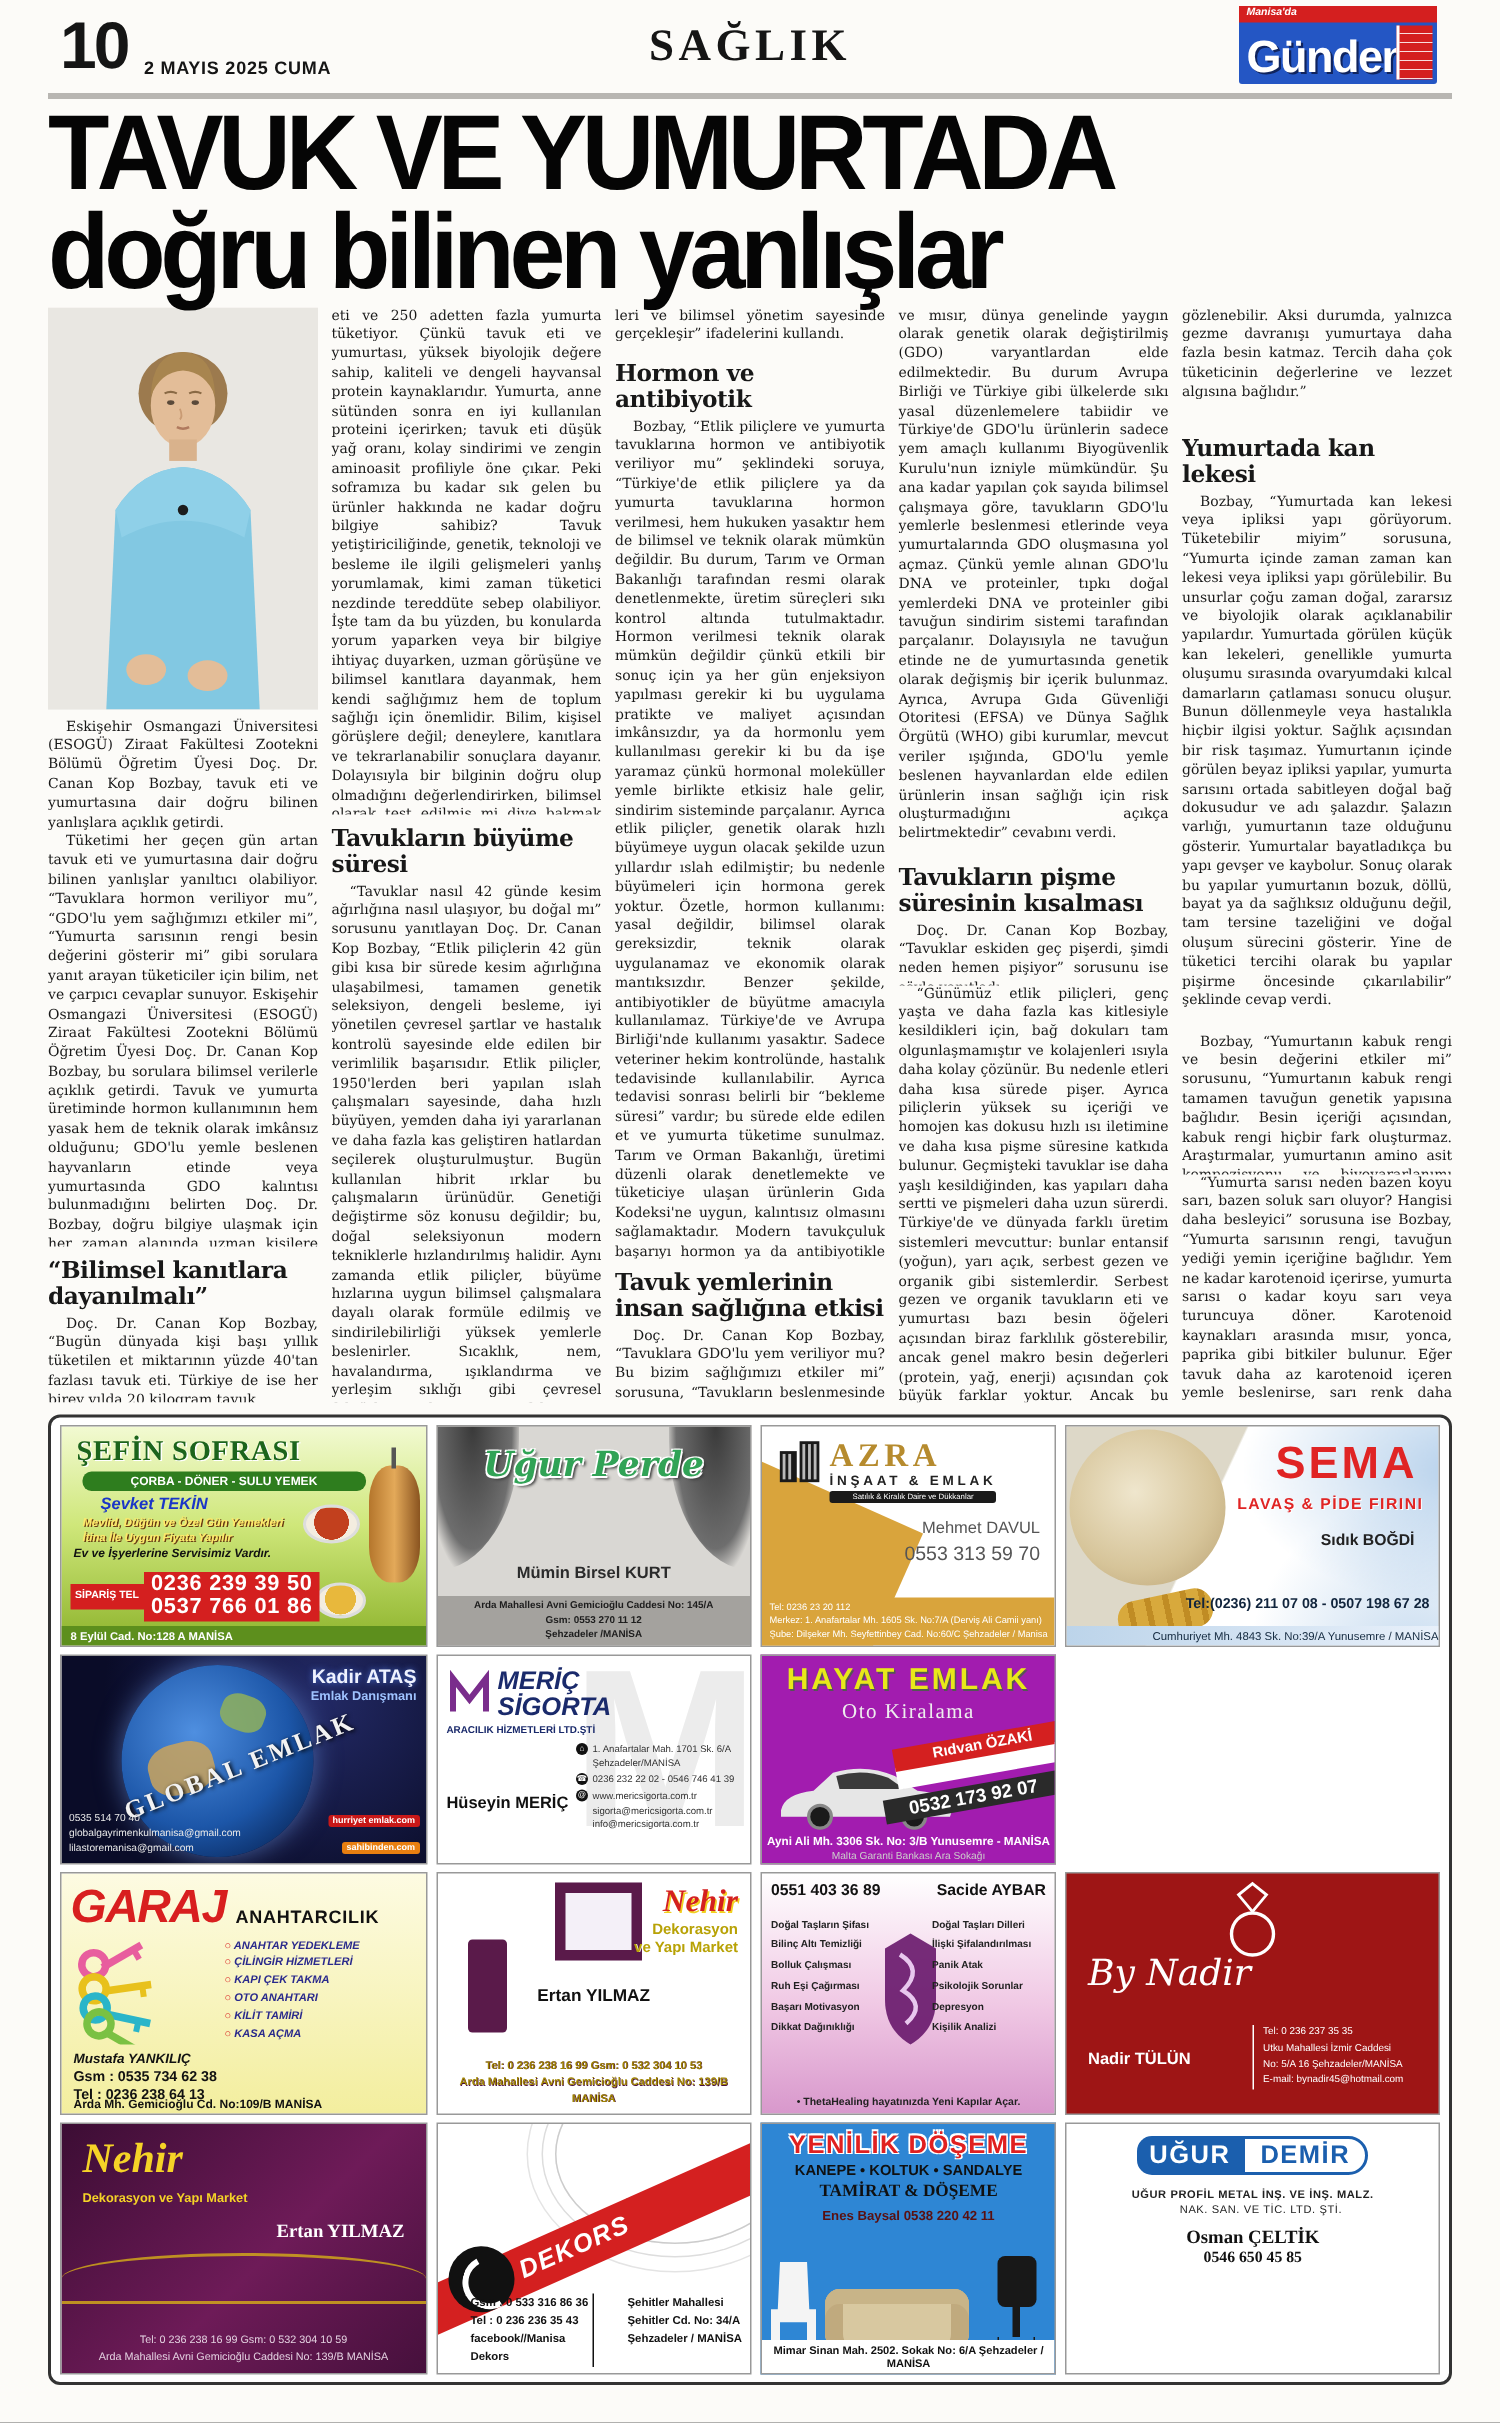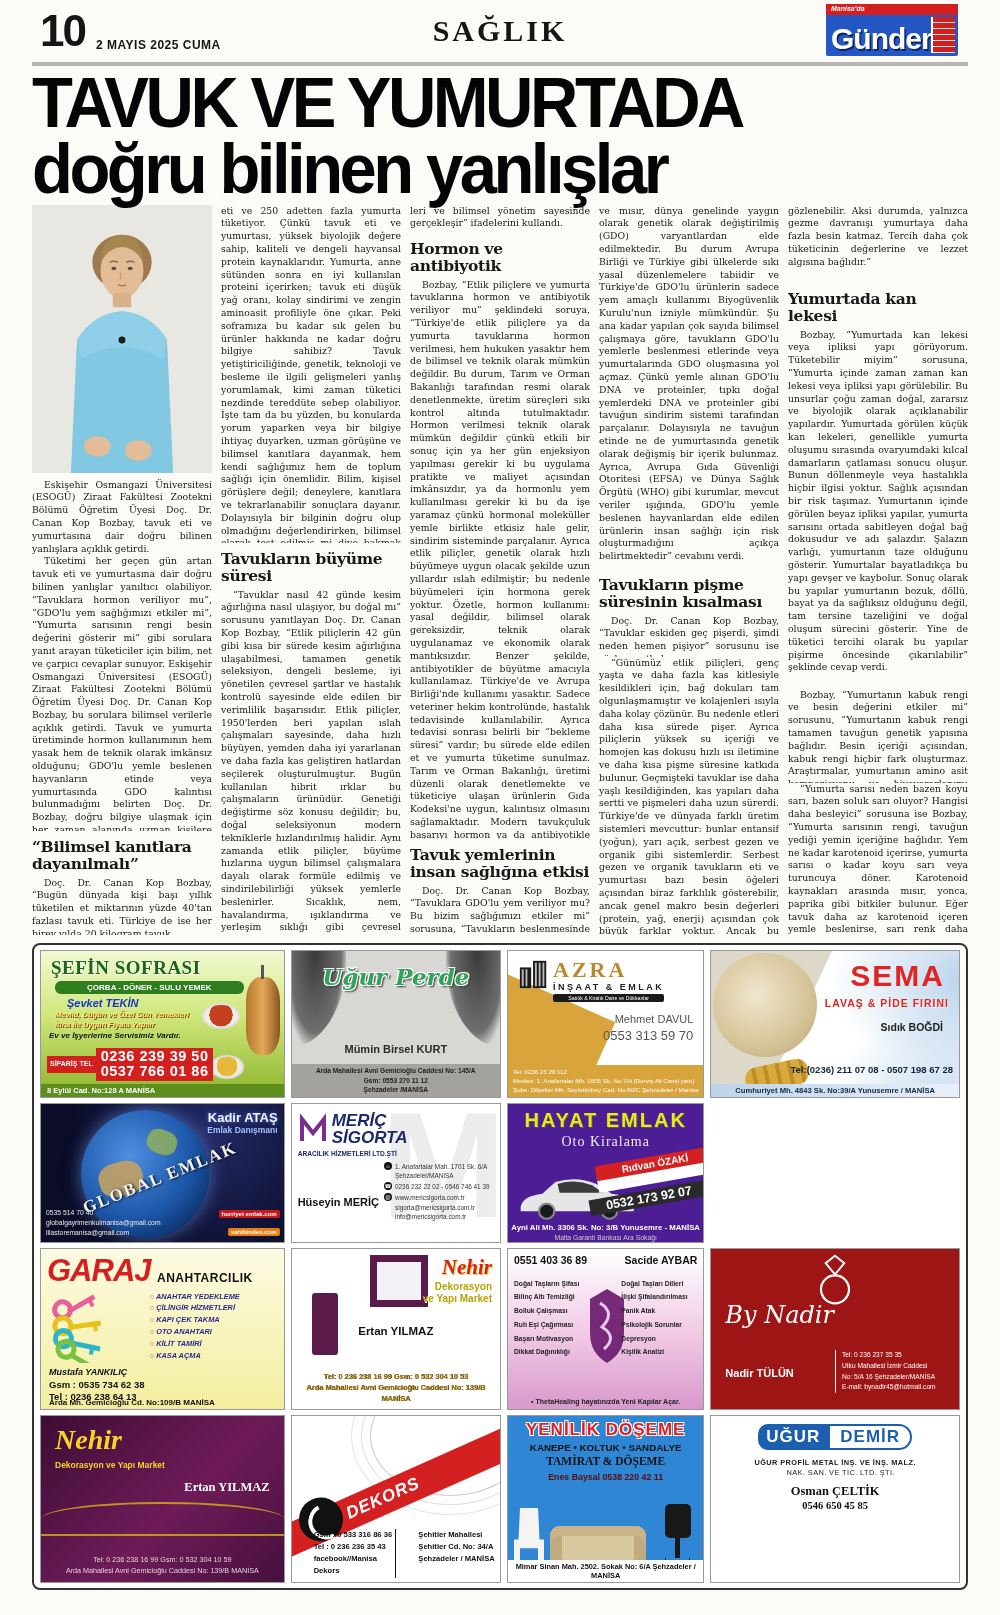--- a/index.html
+++ b/index.html
@@ -95,21 +95,21 @@
                  background:repeating-linear-gradient(90deg,#d8a93c 0 8px,#c08c24 8px 12px); transform:rotate(-12deg); }
   .sema-swoosh { position:absolute; right:0; top:0; width:70%; height:100%;
                  background:radial-gradient(ellipse at 110% 20%, rgba(90,150,210,.45), transparent 55%),
                             radial-gradient(ellipse at 90% 110%, rgba(90,150,210,.35), transparent 50%); }
   .sema-title { position:absolute; right:14px; top:8px; font-size:30px; font-weight:bold; color:#e02424; letter-spacing:2px; }
   .sema-sub { position:absolute; right:10px; top:46px; font-size:10.5px; font-weight:bold; color:#e02424; letter-spacing:1px;
               text-shadow:.6px .6px 0 #fff; }
   .sema-name { position:absolute; right:16px; top:70px; font-size:10.5px; font-weight:bold; color:#222; }
   .sema-phone { position:absolute; right:6px; bottom:22px; font-size:9.5px; font-weight:bold; color:#10243c; }
   .sema-addr { position:absolute; left:0; right:0; bottom:0; background:linear-gradient(90deg,#bcd4ea,#e8f0fa); color:#13293f;
-               font-size:7.6px; font-weight:bold; text-align:center; padding:2px 16px; }
+               font-size:7.6px; font-weight:normal; text-align:right; padding:2px 0; }
 
   
   .ad-global { background:radial-gradient(circle at 70% 20%, #232a66, #0a0c28 70%); }
   .earth { position:absolute; left:40px; top:6px; width:128px; height:128px; border-radius:50%;
            background:radial-gradient(circle at 38% 35%, #4f8fe0, #1c56a8 55%, #0a2a60 85%);
            box-shadow:0 0 18px rgba(120,170,255,.55); }
   .earth:before, .earth:after { content:""; position:absolute; background:#caa35c; border-radius:40%; opacity:.85; }
   .earth:before { left:18px; top:52px; width:44px; height:34px; transform:rotate(-15deg); }
   .earth:after { left:66px; top:20px; width:30px; height:24px; transform:rotate(20deg); background:#8fb05c; }
   .global-title { position:absolute; left:34px; top:64px; width:170px; text-align:center; transform:rotate(-22deg);
@@ -144,21 +144,21 @@
   .meric-wm { position:absolute; right:-6px; top:-14px; font-size:150px; font-weight:bold; color:#ececec; line-height:1; }
   .meric-head { position:absolute; left:6px; top:8px; display:flex; gap:4px; align-items:flex-start; }
   .meric-title { font-size:17px; font-weight:bold; font-style:italic; color:#1a2a6b; line-height:1.05; }
   .meric-sub { position:absolute; left:6px; top:46px; font-size:6.6px; font-weight:bold; color:#1a2a6b; }
   .meric-name { position:absolute; left:6px; top:92px; font-size:11px; font-weight:bold; color:#111; }
   .meric-list { position:absolute; right:4px; top:58px; width:112px; }
   .meric-item { display:flex; gap:3px; font-size:6.4px; color:#333; line-height:1.45; margin-bottom:2px; }
   .mi-ic { flex:0 0 8px; height:8px; border-radius:50%; background:#111; color:#fff; font-size:5.5px; text-align:center; line-height:8px; }
 
   
-  .ad-hayat { background:#4c1d95; }
+  .ad-hayat { background:#a21caf; }
   .hayat-title { position:absolute; left:0; right:0; top:5px; text-align:center; font-size:20px; font-weight:bold; color:#e8e81a;
                  letter-spacing:2px; text-shadow:1px 1px 0 #555; }
   .hayat-sub { position:absolute; left:0; right:0; top:30px; text-align:center; font-family:"Liberation Serif",serif;
                font-size:14px; color:#eee; letter-spacing:1px; }
   .hayat-car { position:absolute; left:4px; bottom:22px; width:130px; }
   .hayat-ribbon { position:absolute; right:-12px; top:52px; width:120px; background:#d42020; color:#fff; text-align:center;
                   font-size:10px; font-weight:bold; transform:rotate(-10deg); padding:2px 0; box-shadow:0 12px 0 #fff; }
   .hayat-phone { position:absolute; right:-6px; top:86px; width:120px; text-align:center; transform:rotate(-10deg);
                  color:#fff; font-size:12.5px; font-weight:bold; background:#2a2a2a; padding:1px 0; }
   .hayat-addr { position:absolute; left:0; right:0; bottom:10px; text-align:center; color:#fff; font-size:7.8px; font-weight:bold; }

